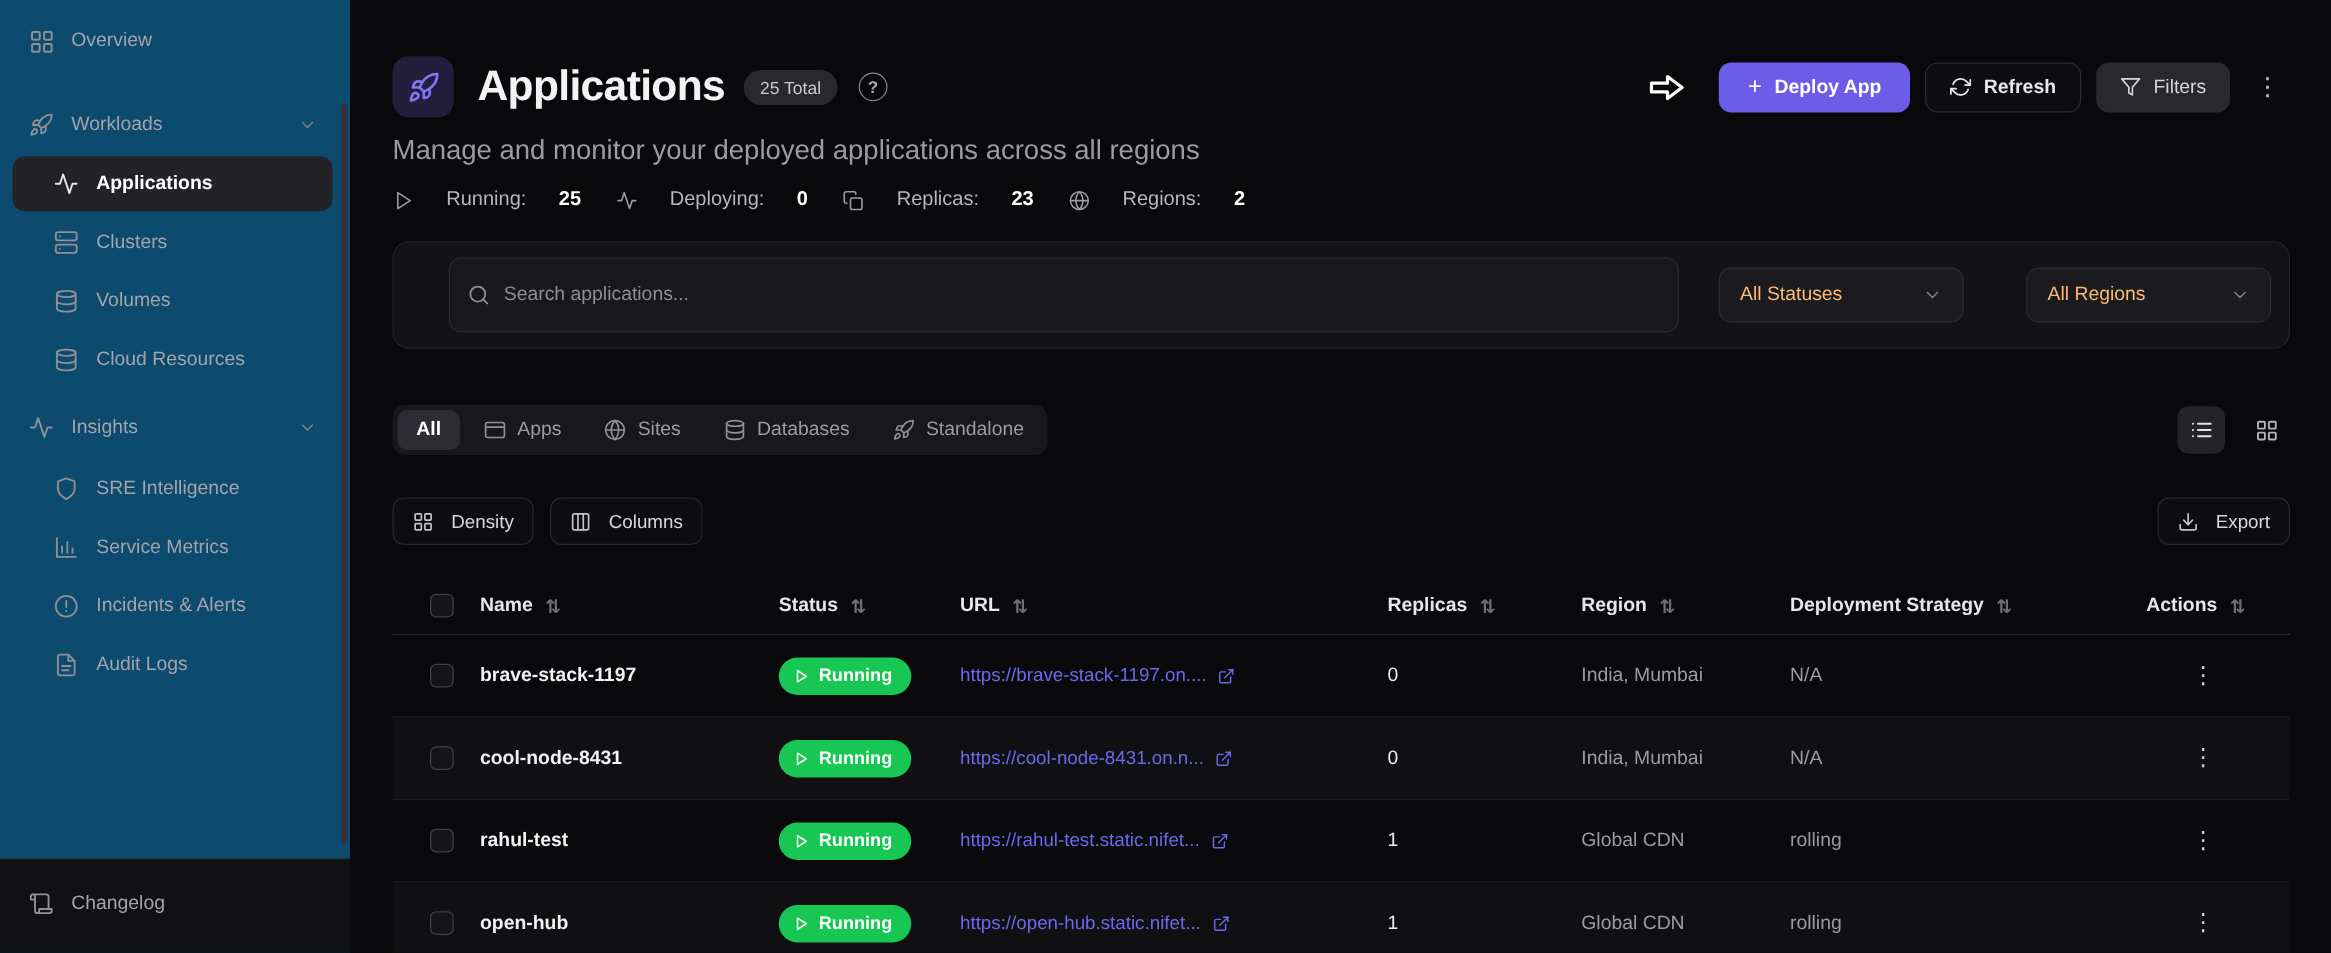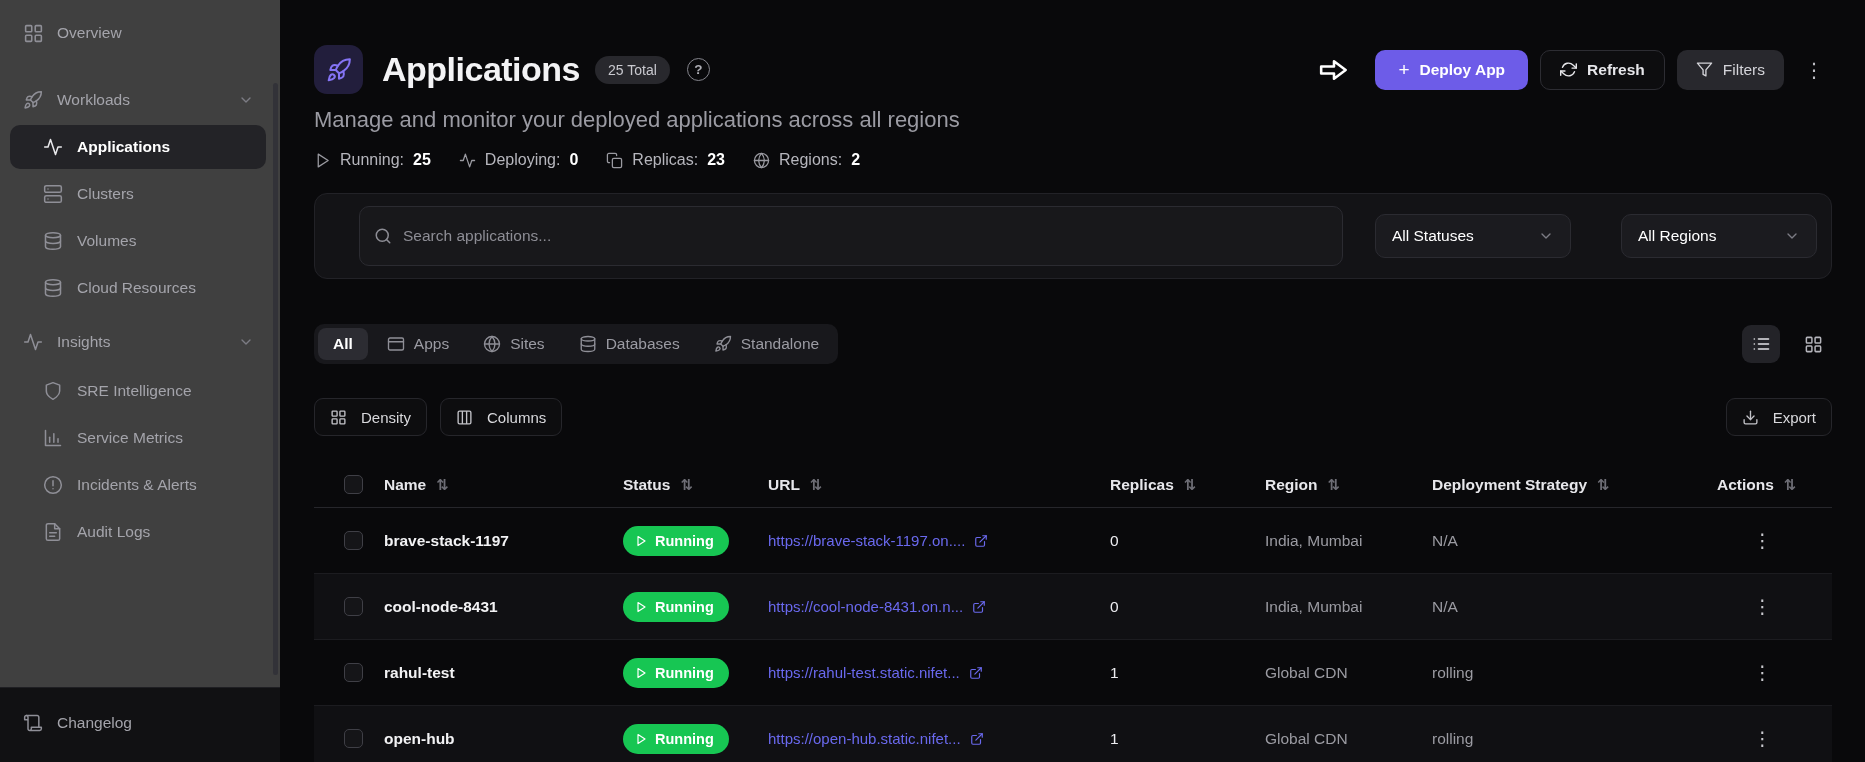--- a/index.html
+++ b/index.html
@@ -1,21 +1,21 @@
 <!DOCTYPE html>
 <html><head>
 <meta charset="utf-8">
 <style>
   * { margin:0; padding:0; box-sizing:border-box; }
   html,body { width:1865px; height:762px; overflow:hidden; background:#09090b;
     font-family:"Liberation Sans","DejaVu Sans",sans-serif; color:#ededf0; }
   .app { display:flex; width:1865px; height:762px; }
 
   
-  .sidebar { position:relative; width:280px; height:762px; background:#404040;
+  .sidebar { position:relative; width:280px; height:762px; background:#0c4a6e;
     display:flex; flex-direction:column; flex-shrink:0; }
   .nav { padding:11px 14px 0 10px; flex:1; }
   .nav-item { height:44px; display:flex; align-items:center; gap:13px; padding:0 12px;
     border-radius:10px; color:#a4a4ab; font-size:15.5px; cursor:pointer; margin-bottom:3px; }
   .nav-item .icn { width:22px; height:22px; display:flex; align-items:center; justify-content:center; color:#8f8f97; flex-shrink:0; }
   .nav-item.child { padding-left:32px; }
   .nav-item.active { background:#232327; color:#ffffff; }
   .nav-item.active .icn { color:#e9e9ec; }
   .nav-item .chev { margin-left:auto; color:#7c7c84; display:flex; }
   .gap-lg { margin-top:23px; }
@@ -45,34 +45,34 @@
   .btn.primary { background:#6d5ce8; color:#fff; padding:0 23px; }
   .btn.primary .plus { font-size:19px; font-weight:400; }
   .btn.ghost { background:#0d0d0f; border:1px solid #2d2d33; color:#e6e6ea; }
   .btn.subtle { background:#28282d; color:#d4d4d9; font-weight:500; }
   .kebab { background:none; border:none; color:#bcbcc3; font-size:20px; cursor:pointer;
     padding:4px 8px; line-height:1; font-family:inherit; }
 
   .subtitle { margin-top:13px; font-size:22px; color:#9b9ba3; }
 
   .stats { margin-top:18px; display:flex; align-items:center; gap:28px; }
-  .stat { display:flex; align-items:center; gap:9px; font-size:16px; color:#b6b6bd; }
+  .stat { display:flex; align-items:center; gap:26px; font-size:16px; color:#b6b6bd; }
   .stat .icn { display:flex; color:#9a9aa1; }
   .stat .val { color:#ffffff; font-weight:700; }
 
   .search-panel { margin-top:24px; background:#131316; border:1px solid #222227; border-radius:13px;
     padding:12px 14px; display:flex; align-items:center; gap:32px; }
   .search-box { flex:1; height:60px; background:#18181b; border:1px solid #2b2b31; border-radius:10px;
     display:flex; align-items:center; padding:0 14px; gap:11px; color:#8d8d95;margin-left:30px; }
   .search-box input { flex:1; background:transparent; border:none; outline:none; color:#d7d7dc;
     font-size:15.5px; font-family:inherit; }
   .search-box input::placeholder { color:#8d8d95; }
   .select { height:44px; min-width:196px; background:#1b1b1f; border:1px solid #2b2b31; border-radius:10px;
     display:flex; align-items:center; justify-content:space-between; padding:0 16px;
-    font-size:15.5px; color:#ffffff; cursor:pointer; }
+    font-size:15.5px; color:#fdba74; cursor:pointer; }
   .select .chev { color:#7c7c84; display:flex; }
   .select.region { margin-left:18px; }
 
   .tabs-row { margin-top:45px; display:flex; justify-content:space-between; }
   .tabs { display:inline-flex; align-items:center; background:#18181c; border-radius:10px; padding:4px; gap:4px; }
   .tab { display:flex; align-items:center; gap:9px; padding:7px 15px; border-radius:8px;
     font-size:15.5px; color:#9b9ba3; cursor:pointer; }
   .tab .icn { display:flex; color:#8f8f97; }
   .tab.active { background:#2c2c32; color:#ffffff; font-weight:600; }
   .view-toggles { display:flex; align-items:center; gap:14px; }

